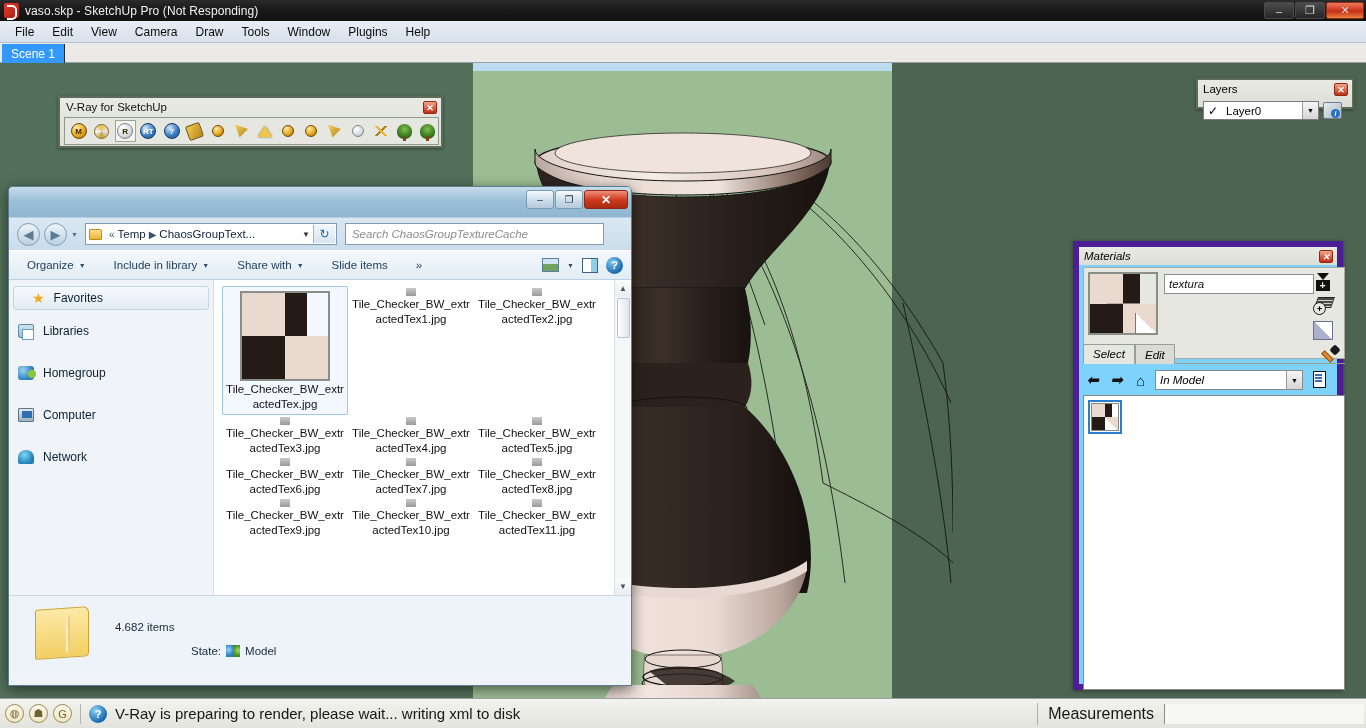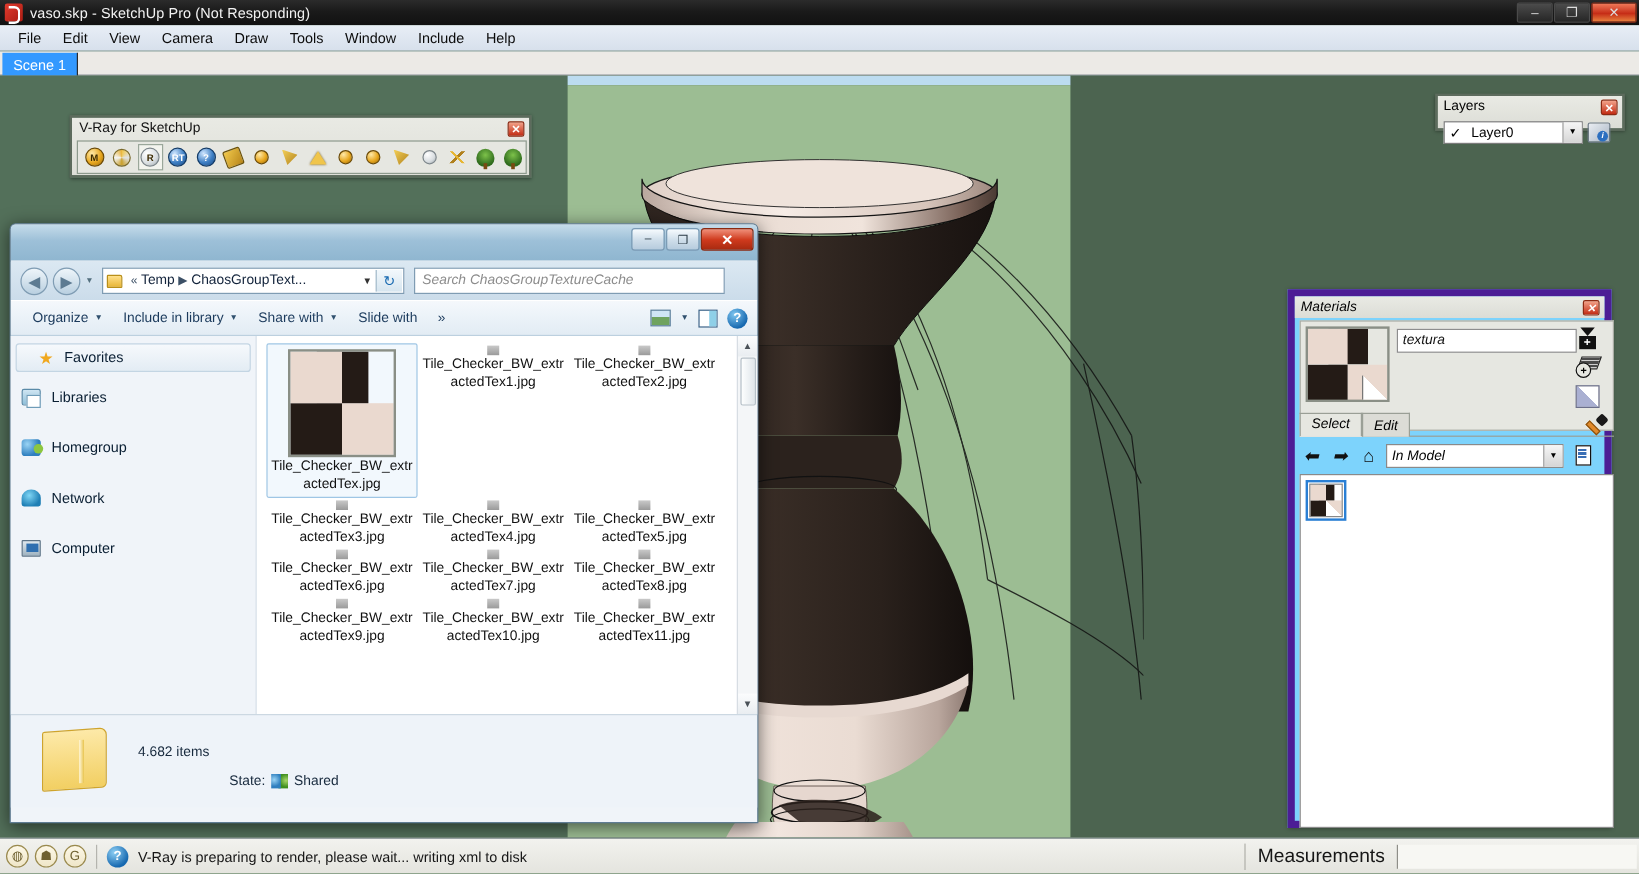--- a/index.html
+++ b/index.html
@@ -273,21 +273,21 @@
     background:linear-gradient(to bottom,#f2f8fc,#d6e5ef); border-left:1px solid #9db6c8;
     display:flex; align-items:center; justify-content:center; color:#1769b0; font-size:12px; }
   .search-box {
     flex:none; width:259px; height:22px; background:#fff; border:1px solid #7f9cb3;
     display:flex; align-items:center; padding-left:6px; position:relative;
     font-size:11.5px; color:#8c8c8c; font-style:italic; margin-left:4px;
   }
 
   .exp-cmdbar { height:30px; display:flex; align-items:center;
     background:linear-gradient(to bottom,#f4f8fc,#e2ecf4);
-    border-top:1px solid #fff; border-bottom:1px solid #bcd0df; padding-left:10px; gap:1px; position:relative; }
+    border-top:1px solid #fff; border-bottom:1px solid #bcd0df; padding-left:10px; gap:12px; position:relative; }
   .cmd-item { font-size:11.5px; color:#1b3a5c; padding:3px 8px; display:flex; align-items:center; gap:5px; }
   .cmd-caret { font-size:7px; color:#30506e; }
   .cmd-right { position:absolute; right:8px; top:0; height:100%; display:flex; align-items:center; gap:8px; }
   .view-ico { width:17px;height:14px;border:1px solid #5a7f9c;
     background:linear-gradient(to bottom,#cfe5f5 45%,#6fa35f 45%); }
   .pane-ico { width:16px;height:15px;border:1.5px solid #3a6288;background:#fff;position:relative; }
   .pane-ico::after{content:"";position:absolute;right:0;top:0;width:6px;height:100%;background:#8fd0e8;}
   .help-ico { width:17px;height:17px;border-radius:50%;
     background:radial-gradient(circle at 35% 30%,#7fc6f0,#1769b0 70%);
     color:#fff;font-size:11px;font-weight:bold;display:flex;align-items:center;justify-content:center; }
@@ -355,21 +355,21 @@
     background:linear-gradient(to bottom,#f2f2ee,#e4e4de);
     border-top:1px solid #9aa0a6; display:flex; align-items:center;
   }
   .sb-ico { width:19px;height:19px;border-radius:50%; border:1.5px solid #9a8a4e;
     background:linear-gradient(to bottom,#fdf8e8,#efe6c8);
     display:flex;align-items:center;justify-content:center; font-size:11px; color:#6e6030; margin-left:5px; }
   .sb-sep { width:1px; height:20px; background:#b4b4ae; margin:0 8px; }
   .sb-help { width:18px;height:18px;border-radius:50%;
     background:radial-gradient(circle at 35% 30%,#8fd0f5,#1769b0 70%);
     color:#fff;font-size:11px;font-weight:bold;display:flex;align-items:center;justify-content:center; }
-  .sb-text { font-size:12px; color:#161616; margin-left:8px; }
+  .sb-text { font-size:15px; color:#161616; margin-left:8px; }
   .sb-right { position:absolute; right:0; top:0; height:100%; display:flex; align-items:center; }
   .sb-vsep { width:1px; height:22px; background:#b0b0aa; }
   .meas-label { font-size:16px; color:#161616; padding:0 10px; }
   .meas-field { width:200px; height:20px; background:#f7f7f3; border-left:1px solid #8e8e88; margin-right:2px; }
 </style>
 </head>
 <body>
 
 <div id="app">
 
@@ -384,21 +384,21 @@
   </div>
 
   <div class="su-menubar">
     <div class="su-menu-item">File</div>
     <div class="su-menu-item">Edit</div>
     <div class="su-menu-item">View</div>
     <div class="su-menu-item">Camera</div>
     <div class="su-menu-item">Draw</div>
     <div class="su-menu-item">Tools</div>
     <div class="su-menu-item">Window</div>
-    <div class="su-menu-item">Include</div>
+    <div class="su-menu-item">Plugins</div>
     <div class="su-menu-item">Help</div>
   </div>
 
   <div class="su-tabbar">
     <div class="scene-tab">Scene 1</div>
   </div>
 
   <div class="viewport">
     <div class="vp-bg-dark-left"></div>
     <div class="vp-sky-right"></div>
@@ -641,21 +641,21 @@
         <span class="cmd-caret">▼</span>
       </div>
       <div class="cmd-item">
         <span>Include in library</span>
         <span class="cmd-caret">▼</span>
       </div>
       <div class="cmd-item">
         <span>Share with</span>
         <span class="cmd-caret">▼</span>
       </div>
-      <div class="cmd-item">Slide with</div>
+      <div class="cmd-item">Slide items</div>
       <div class="cmd-item">»</div>
       <div class="cmd-right">
         <span class="view-ico"></span>
         <span class="cmd-caret">▼</span>
         <span class="pane-ico"></span>
         <span class="help-ico">?</span>
       </div>
     </div>
 
     <div class="exp-body">
@@ -666,26 +666,26 @@
         </div>
         <div class="side-item">
           <span class="si-ico ic-lib"></span>
           <span>Libraries</span>
         </div>
         <div class="side-item">
           <span class="si-ico ic-home"></span>
           <span>Homegroup</span>
         </div>
         <div class="side-item">
+          <span class="si-ico ic-comp"></span>
+          <span>Computer</span>
+        </div>
+        <div class="side-item">
           <span class="si-ico ic-net"></span>
           <span>Network</span>
-        </div>
-        <div class="side-item">
-          <span class="si-ico ic-comp"></span>
-          <span>Computer</span>
         </div>
       </div>
 
       <div class="exp-files">
         <div class="file-grid">
           <div class="file-item first">
             <div class="file-thumb"></div>
             <div class="file-label">Tile_Checker_BW_extractedTex.jpg</div>
           </div>
           <div class="file-item">
@@ -741,21 +741,21 @@
         </div>
       </div>
     </div>
 
     <div class="exp-status">
       <div class="st-folder"></div>
       <div class="st-items">4.682 items</div>
       <div class="st-state">
         <span>State:</span>
         <span class="st-shared-ico"></span>
-        <span>Shared</span>
+        <span>Model</span>
       </div>
     </div>
   </div>
 
   <div class="statusbar">
     <div class="sb-ico">◍</div>
     <div class="sb-ico">☗</div>
     <div class="sb-ico">G</div>
     <div class="sb-sep"></div>
     <div class="sb-help">?</div>

